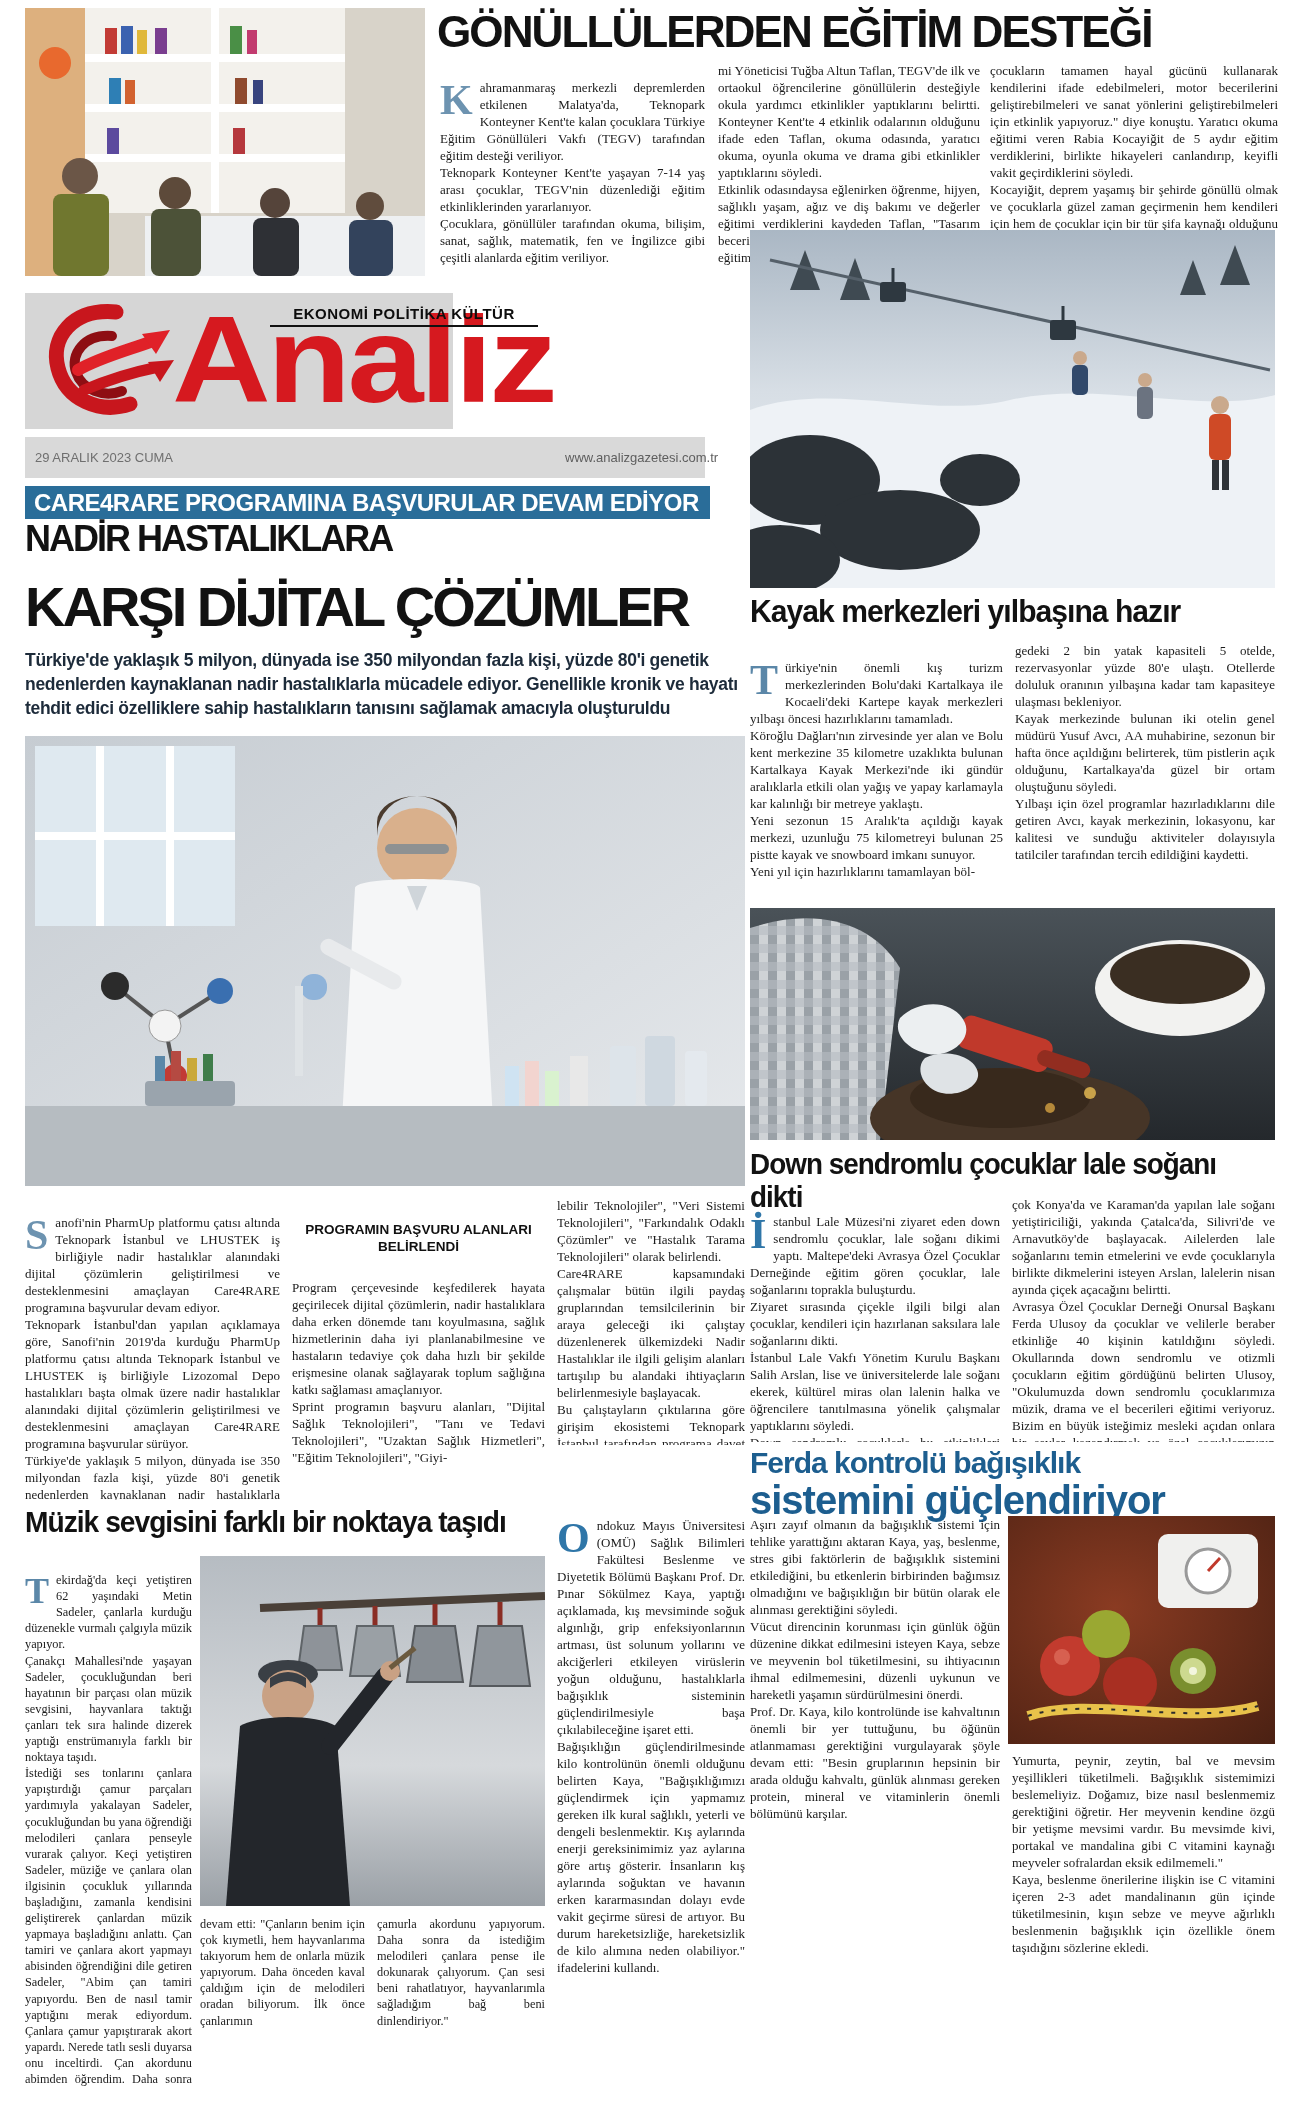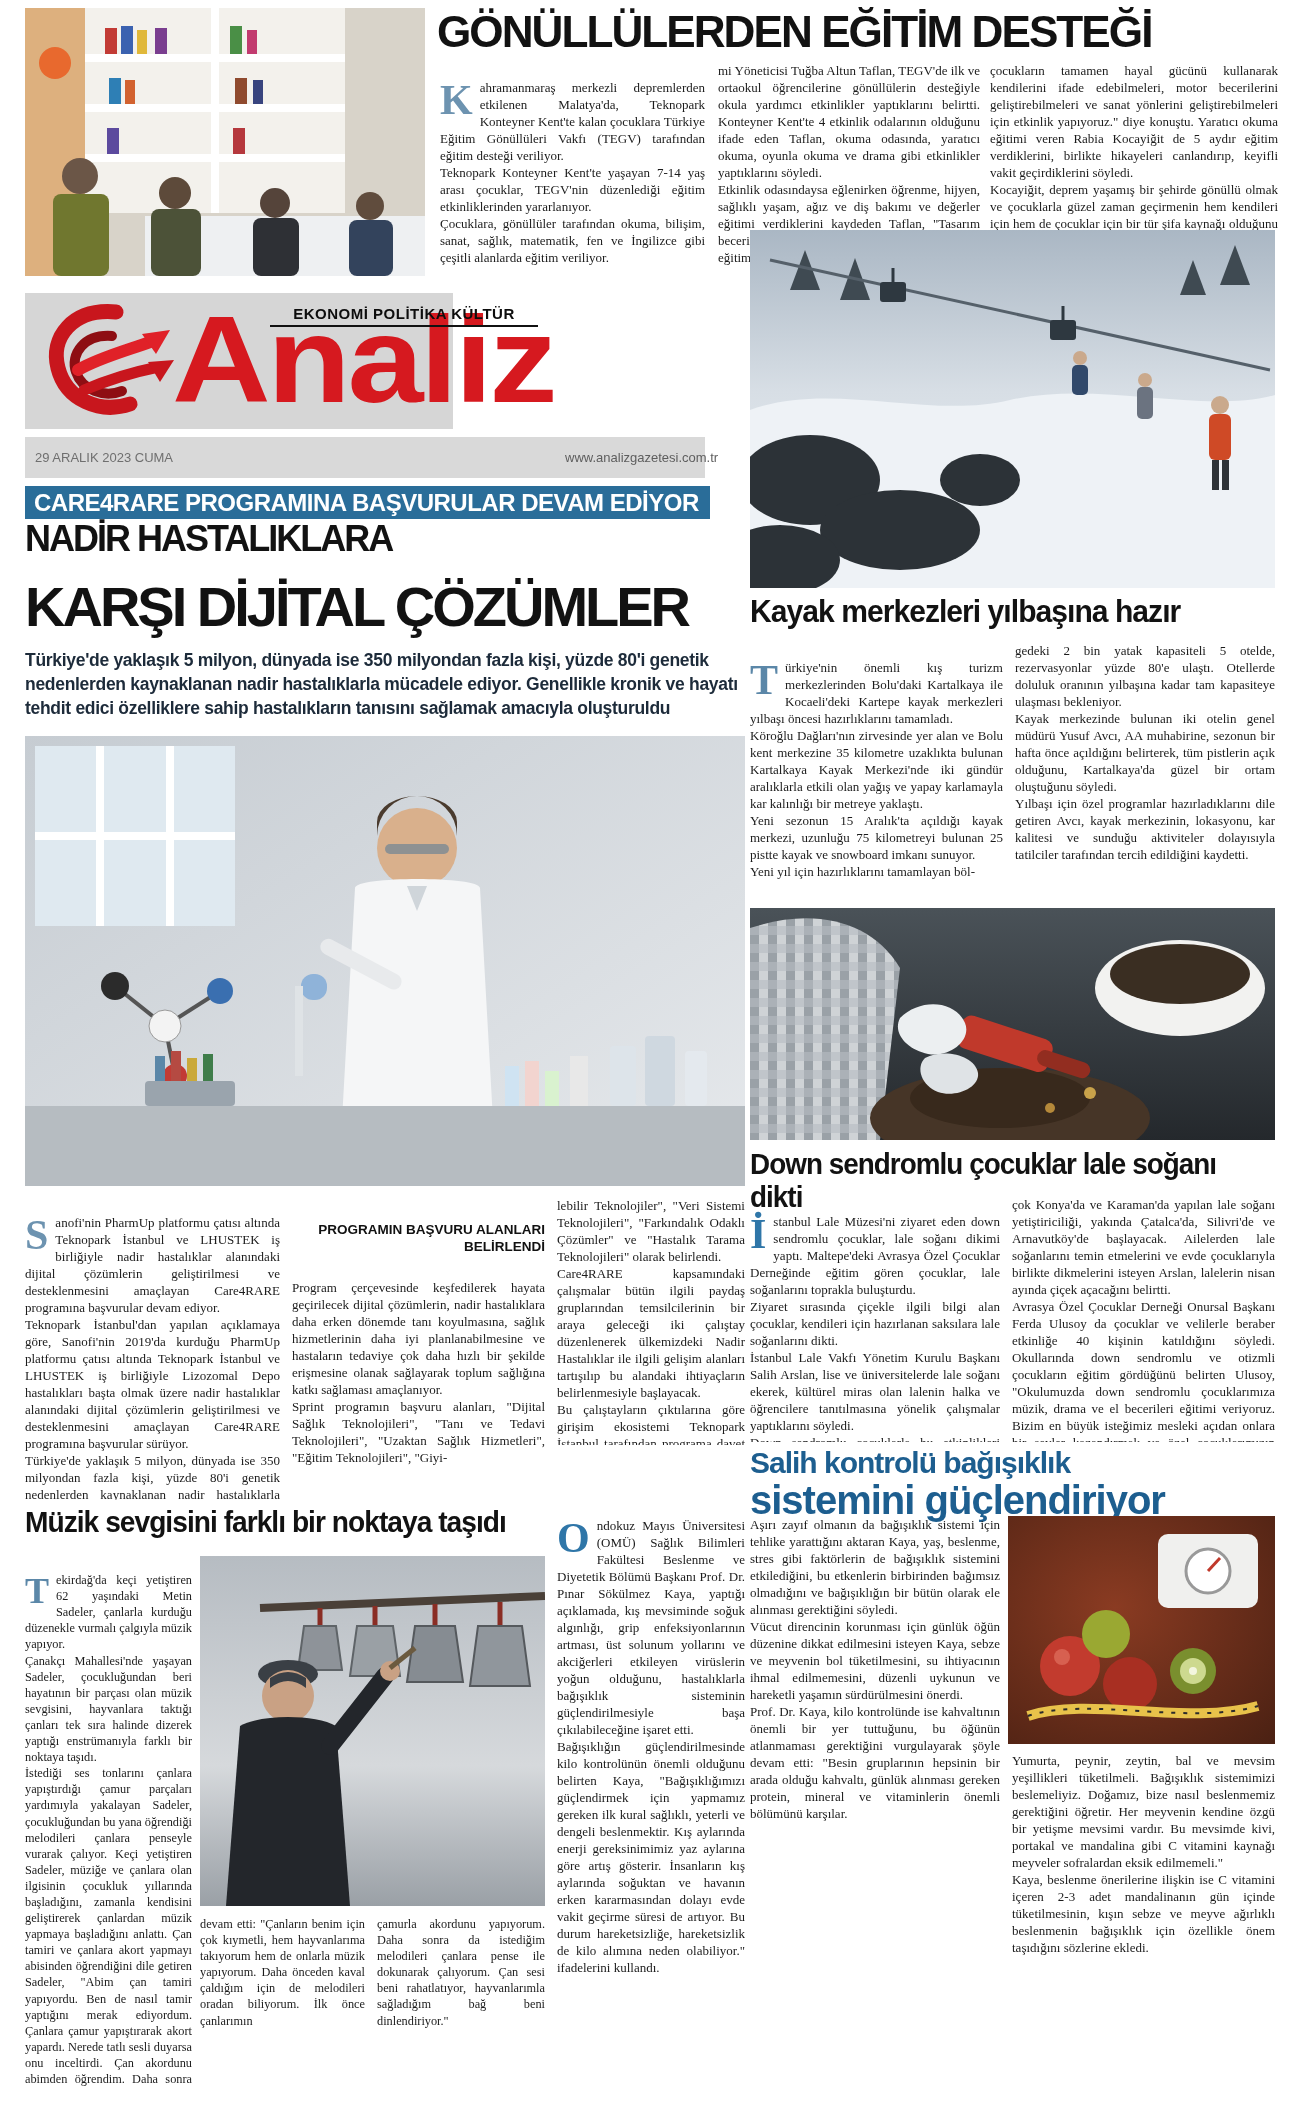--- a/index.html
+++ b/index.html
@@ -14,21 +14,21 @@
   .dropcap{float:left;font-family:"Liberation Serif",serif;font-weight:bold;font-size:42px;
            line-height:0.78;padding:5px 7px 0 0;color:#6d93b0;}
   .dropcap.blue{color:#2f76a8;}
   .hl{position:absolute;font-family:"Liberation Sans",sans-serif;font-weight:bold;color:#121212;
       transform-origin:left top;}
   .kicker{position:absolute;background:#2a6d99;color:#ffffff;font-weight:bold;
           font-family:"Liberation Sans",sans-serif;display:flex;align-items:center;}
   .deck{position:absolute;font-family:"Liberation Sans",sans-serif;font-weight:bold;color:#1d2b3a;
         text-align:left;}
   .subhead-inline{font-family:"Liberation Sans",sans-serif;font-weight:bold;font-size:13.5px;
-                  color:#111;margin:8px 0 6px 0;line-height:1.25;text-align:right;white-space:normal;}
+                  color:#111;margin:8px 0 6px 0;line-height:1.25;text-align:center;white-space:normal;}
   .tagline{position:absolute;font-weight:bold;color:#0d0d0d;letter-spacing:0.5px;
            border-bottom:2px solid #111;text-align:center;}
   .graystrip{position:absolute;background:#d9d9d9;color:#6f6f6f;font-size:13px;display:flex;
              align-items:center;}
   .brand{position:absolute;color:#d6191f;font-weight:bold;letter-spacing:-3px;
          font-family:"Liberation Sans",sans-serif;transform-origin:left bottom;}
 </style>
 </head>
 <body>
 
@@ -264,21 +264,21 @@
   <div class="hl" style="left:750px;top:1148px;width:528px;font-size:29px;letter-spacing:-1px;transform:scaleX(0.96);">Down sendromlu çocuklar lale soğanı dikti</div>
   <div class="bodytext" style="left:750px;top:1196px;width:250px;height:246px;">
     <span class="dropcap blue">İ</span><span>stanbul Lale Müzesi'ni ziyaret eden down sendromlu çocuklar, lale soğanı dikimi yaptı. Maltepe'deki Avrasya Özel Çocuklar Derneğinde eğitim gören çocuklar, lale soğanlarını toprakla buluşturdu.
 Ziyaret sırasında çiçekle ilgili bilgi alan çocuklar, kendileri için hazırlanan saksılara lale soğanlarını dikti.
 İstanbul Lale Vakfı Yönetim Kurulu Başkanı Salih Arslan, lise ve üniversitelerde lale soğanı ekerek, kültürel miras olan lalenin halka ve öğrencilere tanıtılmasına yönelik çalışmalar yaptıklarını söyledi.
 Down sendromlu çocuklarla bu etkinlikleri yaparak onların da lale soğanıyla tanışmalarını sağladıklarını anlatan Arslan, "Türkiye'de 50 milyona yakın soğan üretiliyor." dedi.</span>
   </div>
   <div class="bodytext" style="left:1012px;top:1196px;width:263px;height:246px;">çok Konya'da ve Karaman'da yapılan lale soğanı yetiştiriciliği, yakında Çatalca'da, Silivri'de ve Arnavutköy'de başlayacak. Ailelerden lale soğanlarını temin etmelerini ve evde çocuklarıyla birlikte dikmelerini isteyen Arslan, lalelerin nisan ayında çiçek açacağını belirtti.
 Avrasya Özel Çocuklar Derneği Onursal Başkanı Ferda Ulusoy da çocuklar ve velilerle beraber etkinliğe 40 kişinin katıldığını söyledi. Okullarında down sendromlu ve otizmli çocukların eğitim gördüğünü belirten Ulusoy, "Okulumuzda down sendromlu çocuklarımıza müzik, drama ve el becerileri eğitimi veriyoruz. Bizim en büyük isteğimiz mesleki açıdan onlara bir şeyler kazandırmak ve özel çocuklarımızın çalışmasını sağlamak." dedi.</div>
 
-  <div class="hl" style="left:750px;top:1446px;width:528px;font-size:30px;letter-spacing:-1px;color:#1d5e8f;">Salih kontrolü bağışıklık</div>
+  <div class="hl" style="left:750px;top:1446px;width:528px;font-size:30px;letter-spacing:-1px;color:#1d5e8f;">Ferda kontrolü bağışıklık</div>
   <div class="hl" style="left:750px;top:1478px;width:528px;font-size:40px;letter-spacing:-1px;color:#1d5e8f;">sistemini güçlendiriyor</div>
 
   <div class="photo" style="left:1008px;top:1516px;width:267px;height:228px;">
     <svg viewBox="0 0 267 228" preserveAspectRatio="none">
       <defs>
           <radialGradient id="fruitbg" cx="0.4" cy="0.4" r="1">
         <stop offset="0" stop-color="#8a3b22"></stop>
             <stop offset="1" stop-color="#3f1c10"></stop>
           </radialGradient>
         </defs>

